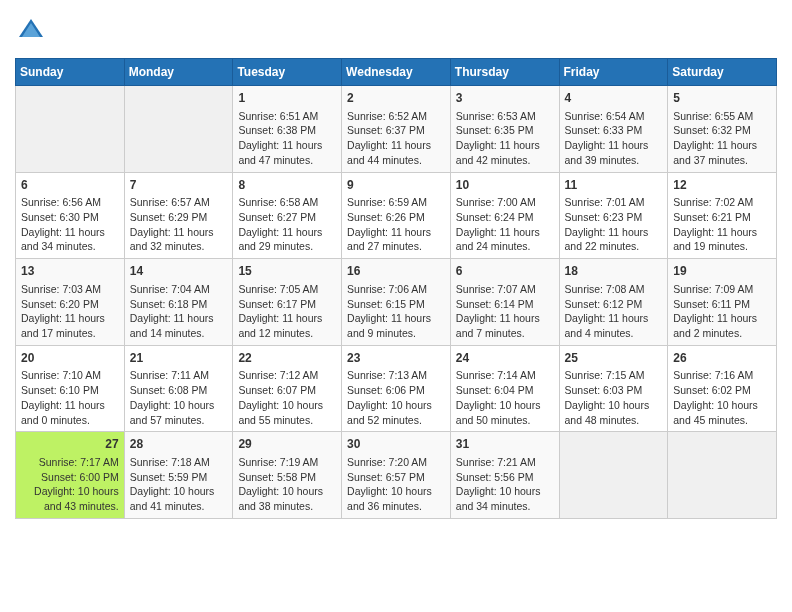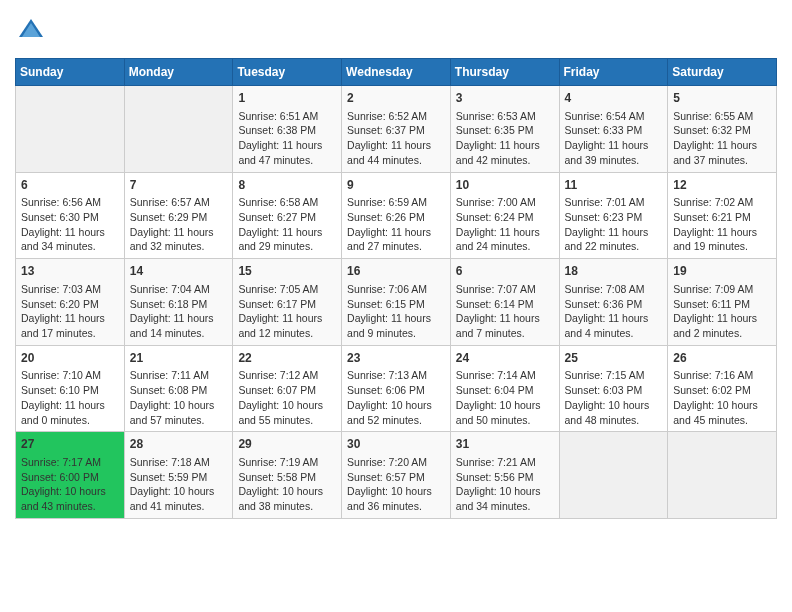--- a/index.html
+++ b/index.html
@@ -191,21 +191,21 @@
         <td style="background: rgb(249, 249, 249);"><span class="day-num">16</span>
 <span>Sunrise: 7:06 AM</span><br>
 <span>Sunset: 6:15 PM</span><br>
 <span>Daylight: 11 hours and 9 minutes.</span></td>
         <td style="background: rgb(249, 249, 249);"><span class="day-num">6</span>
 <span>Sunrise: 7:07 AM</span><br>
 <span>Sunset: 6:14 PM</span><br>
 <span>Daylight: 11 hours and 7 minutes.</span></td>
         <td style="background: rgb(249, 249, 249); margin-top: 16px;"><span class="day-num">18</span>
 <span>Sunrise: 7:08 AM</span><br>
-<span>Sunset: 6:36 PM</span><br>
+<span>Sunset: 6:12 PM</span><br>
 <span>Daylight: 11 hours and 4 minutes.</span></td>
         <td style="background: rgb(249, 249, 249);"><span class="day-num">19</span>
 <span>Sunrise: 7:09 AM</span><br>
 <span>Sunset: 6:11 PM</span><br>
 <span>Daylight: 11 hours and 2 minutes.</span></td>
       </tr>
       <tr>
         <td style="background: rgb(255, 255, 255);"><span class="day-num">20</span>
 <span>Sunrise: 7:10 AM</span><br>
 <span>Sunset: 6:10 PM</span><br>
@@ -229,21 +229,21 @@
         <td style="background: rgb(255, 255, 255); border-radius: 31px;"><span class="day-num">25</span>
 <span>Sunrise: 7:15 AM</span><br>
 <span>Sunset: 6:03 PM</span><br>
 <span>Daylight: 10 hours and 48 minutes.</span></td>
         <td style="background: rgb(255, 255, 255);"><span class="day-num">26</span>
 <span>Sunrise: 7:16 AM</span><br>
 <span>Sunset: 6:02 PM</span><br>
 <span>Daylight: 10 hours and 45 minutes.</span></td>
       </tr>
       <tr>
-        <td style="background: #22c55e;"><span class="day-num">27</span>
+        <td style="background: #bef264; text-align: right;"><span class="day-num">27</span>
 <span>Sunrise: 7:17 AM</span><br>
 <span>Sunset: 6:00 PM</span><br>
 <span>Daylight: 10 hours and 43 minutes.</span></td>
         <td style="background: rgb(249, 249, 249);"><span class="day-num">28</span>
 <span>Sunrise: 7:18 AM</span><br>
 <span>Sunset: 5:59 PM</span><br>
 <span>Daylight: 10 hours and 41 minutes.</span></td>
         <td style="background: rgb(249, 249, 249);"><span class="day-num">29</span>
 <span>Sunrise: 7:19 AM</span><br>
 <span>Sunset: 5:58 PM</span><br>

